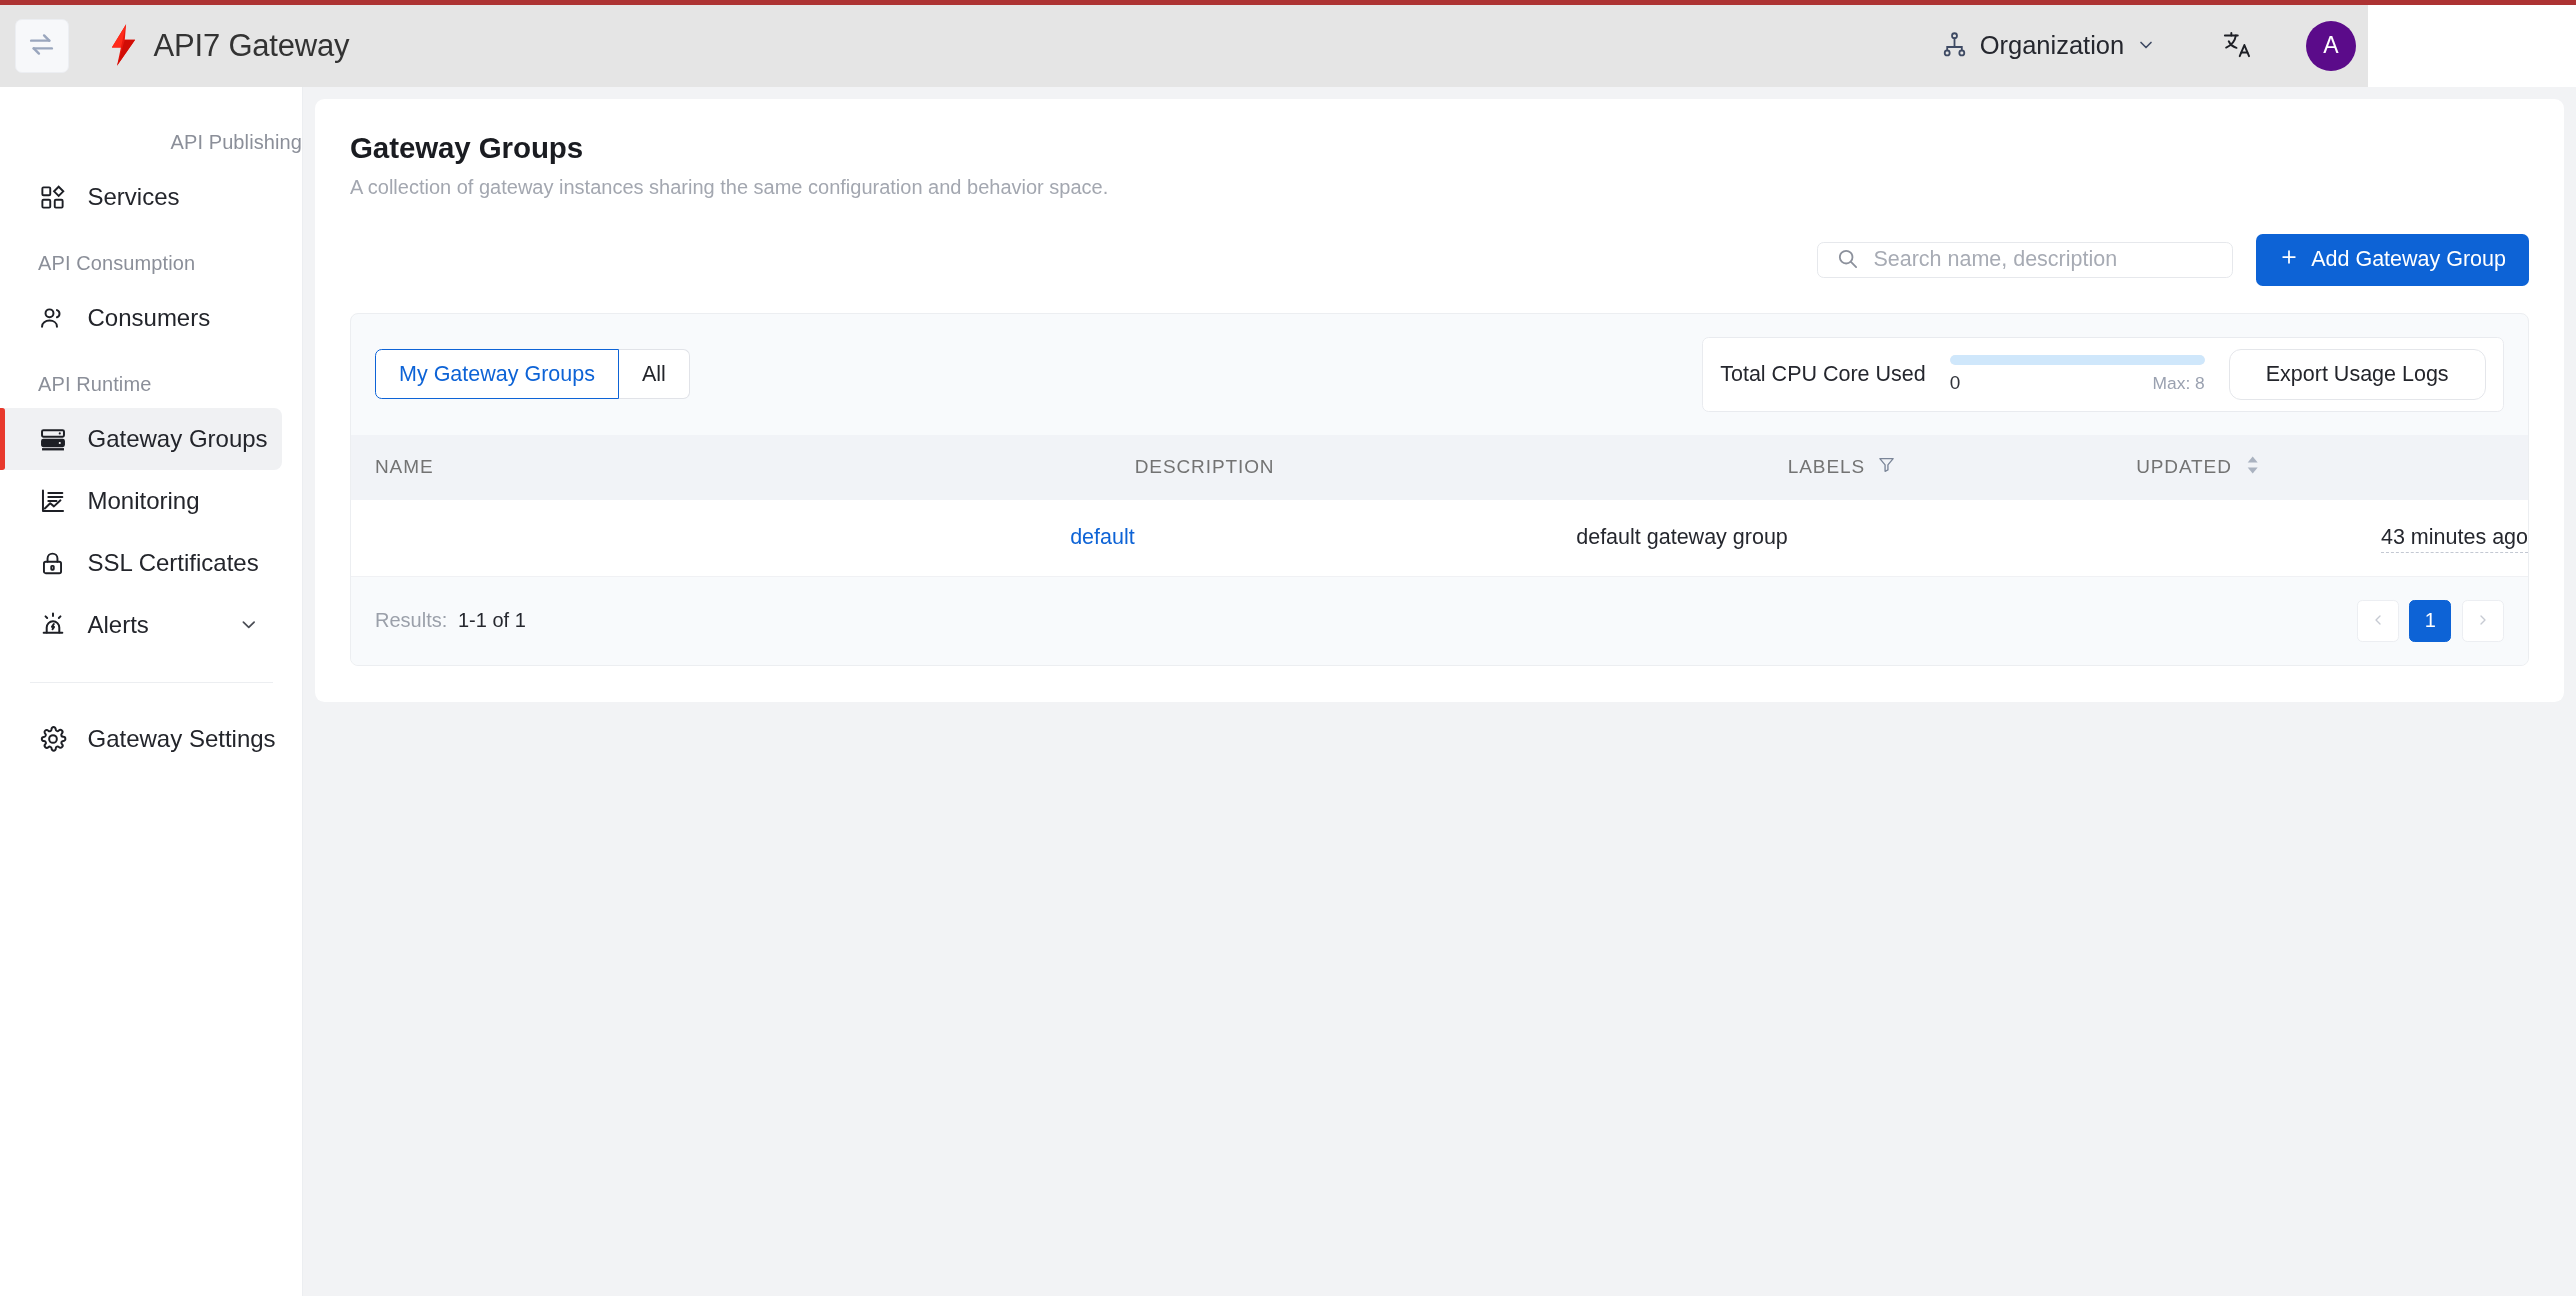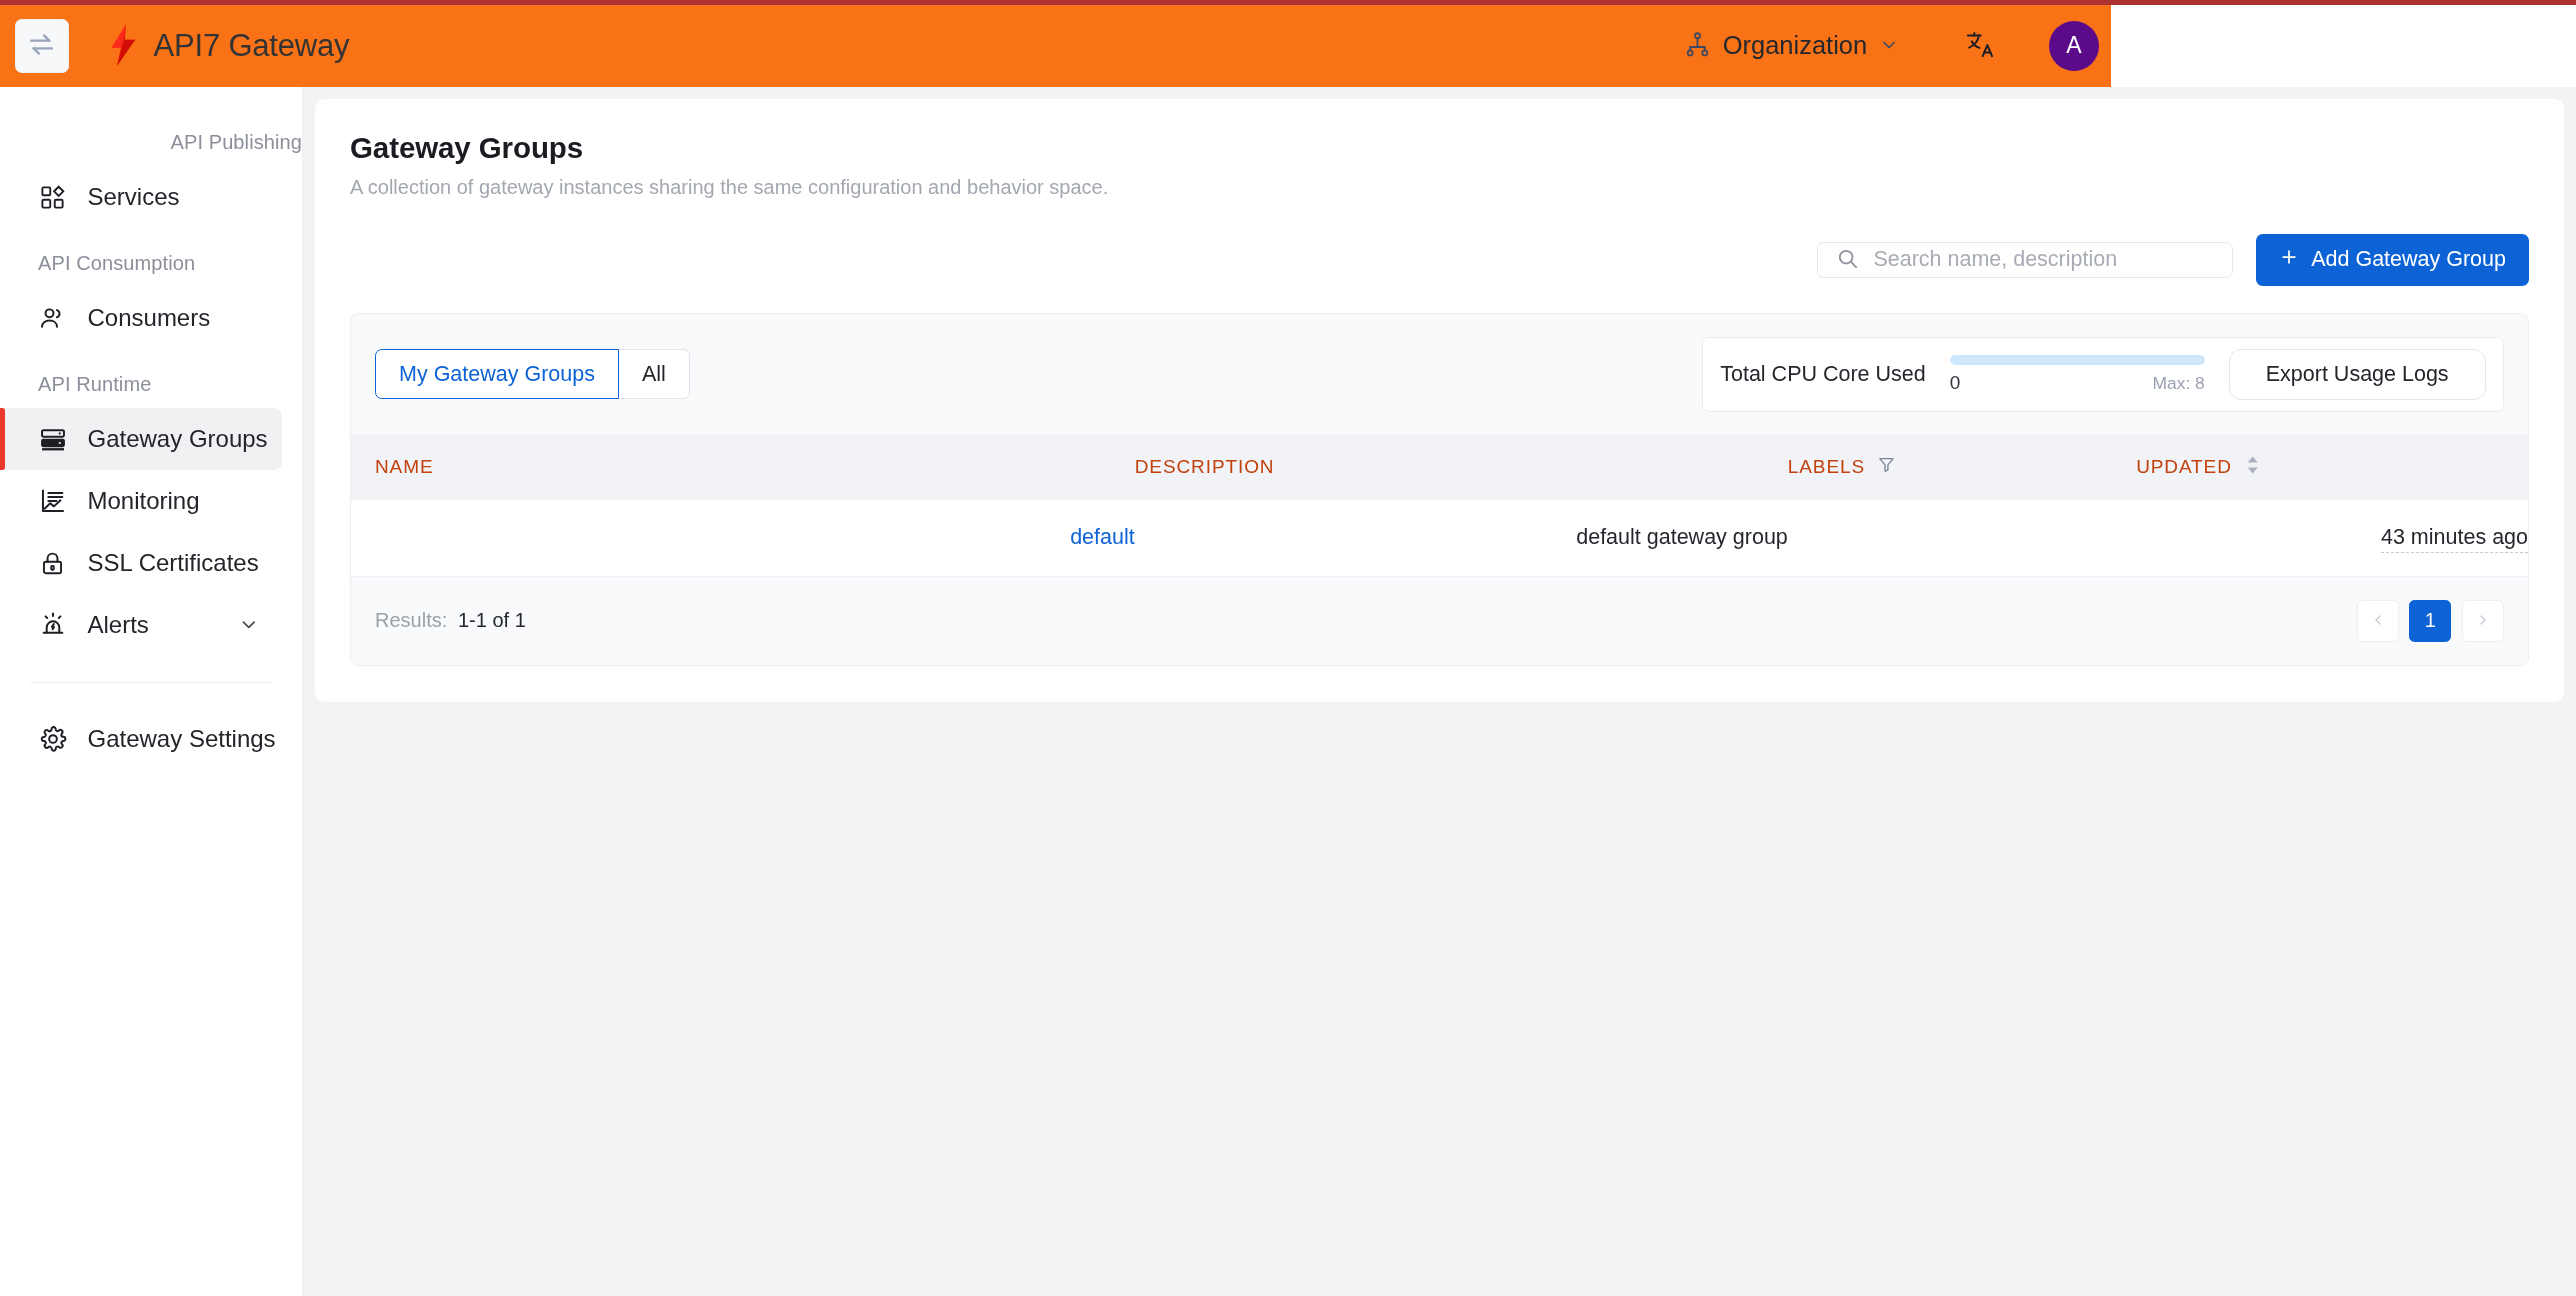--- a/index.html
+++ b/index.html
@@ -12,22 +12,22 @@
   .app { position: relative; width: 2576px; height: 1296px; overflow: hidden; background:#ffffff; }
 
   
   .top-stripe {
     position: absolute; top: 0; left: 0; width: 2576px; height: 4.7px;
     background: #ad3333;
   }
 
   
   .header {
-    position: absolute; top: 4.7px; left: 0; width: 2111px; height: 83px;
-    background: #f97316; border-bottom: 1.3px solid #ececf0;
+    position: absolute; top: 4.7px; left: 0; width: 2368px; height: 83px;
+    background: #e5e5e5; border-bottom: 1.3px solid #ececf0;
     display: flex; align-items: center;
   }
   .collapse-btn {
     width: 54px; height: 54px; margin-left: 14.8px;
     background: #f7f8fa; border: 0.7px solid #eceef2; border-radius: 6.7px;
     display: flex; align-items: center; justify-content: center; cursor: pointer;
   }
   .brand { display: flex; align-items: center; gap: 14.8px; margin-left: 39px; }
   .brand-title { font-size: 31px; color: #333333; letter-spacing: -0.2px; font-weight: 400; }
   .header-right {
@@ -142,21 +142,21 @@
   .btn-ghost {
     height: 51px; padding: 0 36px; font-size: 21.5px; background: #ffffff;
     border: 1.3px solid #e4e6ea; border-radius: 12px; color: #23252b; cursor: pointer;
     font-family: "Liberation Sans", sans-serif; white-space: nowrap;
     display: flex; align-items: center;
   }
 
   
   .tbl { width: 100%; border-collapse: collapse; table-layout: fixed; background: #ffffff; }
   .tbl thead th {
-    background: #f1f3f7; text-align: left; font-size: 19px; color: #c2410c;
+    background: #f1f3f7; text-align: left; font-size: 19px; color: #737373;
     font-weight: normal; letter-spacing: 0.9px; padding: 20px 0 20px 0; height: 58px;
   }
   .tbl thead th .th-inner { display: flex; align-items: center; gap: 12px; }
   .tbl tbody td {
     background: #ffffff; font-size: 21.5px; color: #25272e; padding: 25.5px 0; height: 74px;
     border-bottom: 1.3px solid #f0f1f4;
     text-align: right;
   }
   .col-name   { width: 36%; padding-left: 24px !important; }
   .col-desc   { width: 30%; }

